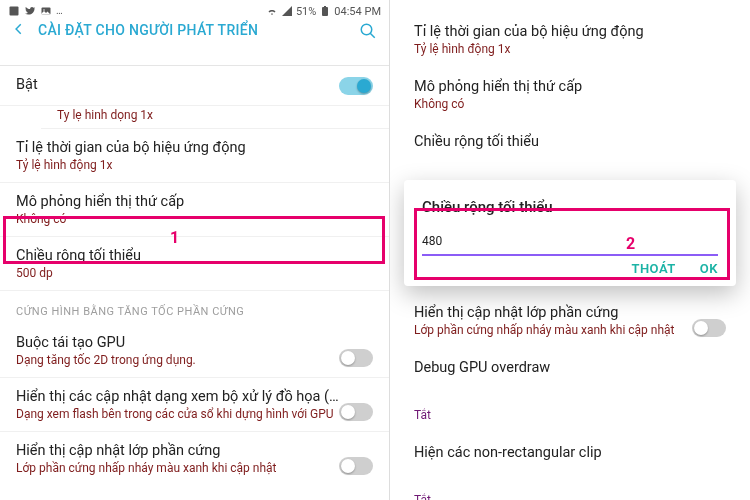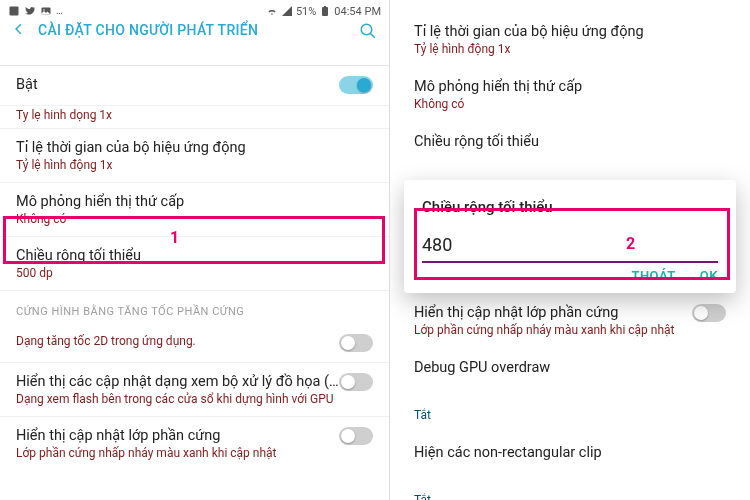--- a/index.html
+++ b/index.html
@@ -15,46 +15,46 @@
   .status-right { margin-left: auto; display: flex; align-items: center; gap: 3px; }
   .status-icon { width: 12px; height: 12px; }
 
   
   .header { height: 44px; display: flex; align-items: flex-start; padding: 0 12px; border-bottom: 1px solid #e5e5e5; }
   .back-icon { width: 14px; height: 14px; color: #2aa9d2; margin-right: 12px; }
   .header-title { font-size: 14px; font-weight: 500; color: #2aa9d2; letter-spacing: 0.3px; }
   .search-icon { width: 18px; height: 18px; color: #2aa9d2; margin-left: auto; }
 
   
-  .row { padding: 10px 16px; border-bottom: 1px solid #f0f0f0; display: flex; align-items: flex-start; }
+  .row { padding: 10px 16px; border-bottom: 1px solid #f0f0f0; display: flex; align-items: flex-end; }
   .row-content { flex: 1; min-width: 0; }
   .row-title { font-size: 14.5px; color: #222; margin-bottom: 2px; white-space: nowrap; overflow: hidden; text-overflow: ellipsis; }
   .row-sub { font-size: 12px; color: #7f1d1d; white-space: nowrap; overflow: hidden; text-overflow: ellipsis; }
-  .row-sub.teal { color: #0c4a6e; margin-top: 32px; }
+  .row-sub.teal { color: #701a75; margin-top: 32px; }
   .section-header { padding: 14px 16px 6px; font-size: 11px; color: #9e9e9e; letter-spacing: 0.5px; }
 
   
-  .row-clip { padding: 2px 16px 6px; border-bottom: 1px solid #f0f0f0; }
+  .row-clip { padding: 2px 16px 6px; border-bottom: 1px solid #f0f0f0; margin-left: 41px; }
 
   
   .toggle { width: 34px; height: 18px; border-radius: 10px; position: relative; background: #cfcfcf; flex-shrink: 0; }
   .toggle .knob { width: 14px; height: 14px; border-radius: 50%; background: #fff; position: absolute; top: 2px; left: 2px; box-shadow: 0 1px 2px rgba(0,0,0,0.3); }
   .toggle.on { background: #8bd4e8; }
   .toggle.on .knob { left: 18px; background: #2aa9d2; }
 
   
   .highlight { position: absolute; border: 3px solid #e6006b; pointer-events: none; }
   .highlight-1 { left: 3px; top: 216px; width: 382px; height: 48px; }
   .highlight-2 { left: 24px; top: 208px; width: 316px; height: 72px; }
   .callout { position: absolute; font-size: 16px; font-weight: 700; color: #e6006b; }
   .callout-1 { left: 170px; top: 228px; }
   .callout-2 { left: 236px; top: 234px; }
   .dialog { position: absolute; left: 14px; right: 14px; top: 180px; background: #fff; border-radius: 4px; box-shadow: 0 8px 24px rgba(0,0,0,0.25); padding: 18px 18px 10px; }
   .dialog-title { font-size: 15px; font-weight: 500; color: #222; margin-bottom: 14px; }
-  .dialog-input { width: 100%; border: none; border-bottom: 2px solid #701a75; font-size: 18px; color: #222; padding: 4px 0 6px; outline: none; }
+  .dialog-input { width: 100%; border: none; border-bottom: 2px solid #8b5cf6; font-size: 12px; color: #222; padding: 4px 0 6px; outline: none; }
   .dialog-actions { display: flex; justify-content: flex-end; gap: 24px; margin-top: 5px; }
   .dialog-btn { font-size: 13px; font-weight: 600; color: #1bb3a5; letter-spacing: 0.5px; background: none; border: none; cursor: pointer; }
 
   .right-scroll { height: 500px; overflow: hidden; }
   .right-content { padding-top: 12px; filter: none; }
   .right-content .row { border-bottom: none; padding: 11px 24px; }
 </style>
 </head>
 <body>
 
@@ -133,20 +133,21 @@
       <div class="row-content">
         <div class="row-title">Chiều rộng tối thiểu</div>
         <div class="row-sub">500 dp</div>
       </div>
     </div>
 
     <div class="section-header">CỨNG HÌNH BẰNG TĂNG TỐC PHẦN CỨNG</div>
 
     <div class="row">
       <div class="row-content">
+        <div class="row-title">Buộc tái tạo GPU</div>
         <div class="row-sub">Dạng tăng tốc 2D trong ứng dụng.</div>
       </div>
       <div class="toggle">
           <div class="knob"></div>
         </div>
     </div>
 
     <div class="row">
       <div class="row-content">
         <div class="row-title">Hiển thị các cập nhật dạng xem bộ xử lý đồ họa (G..</div>

